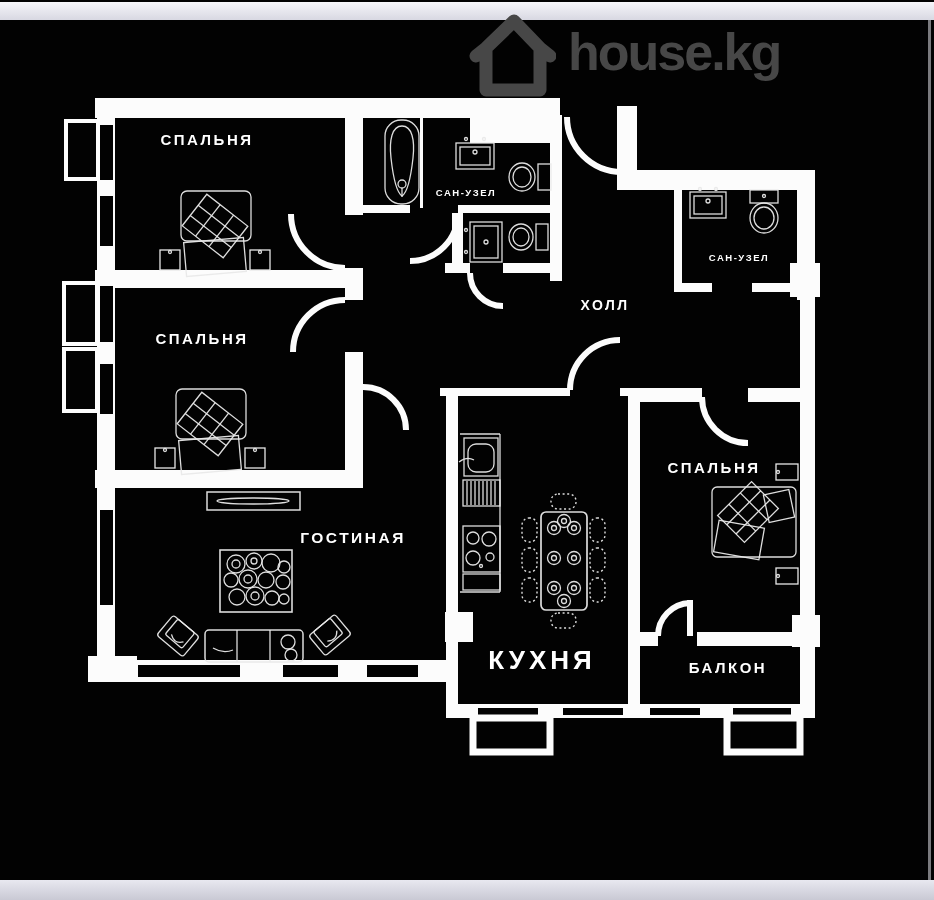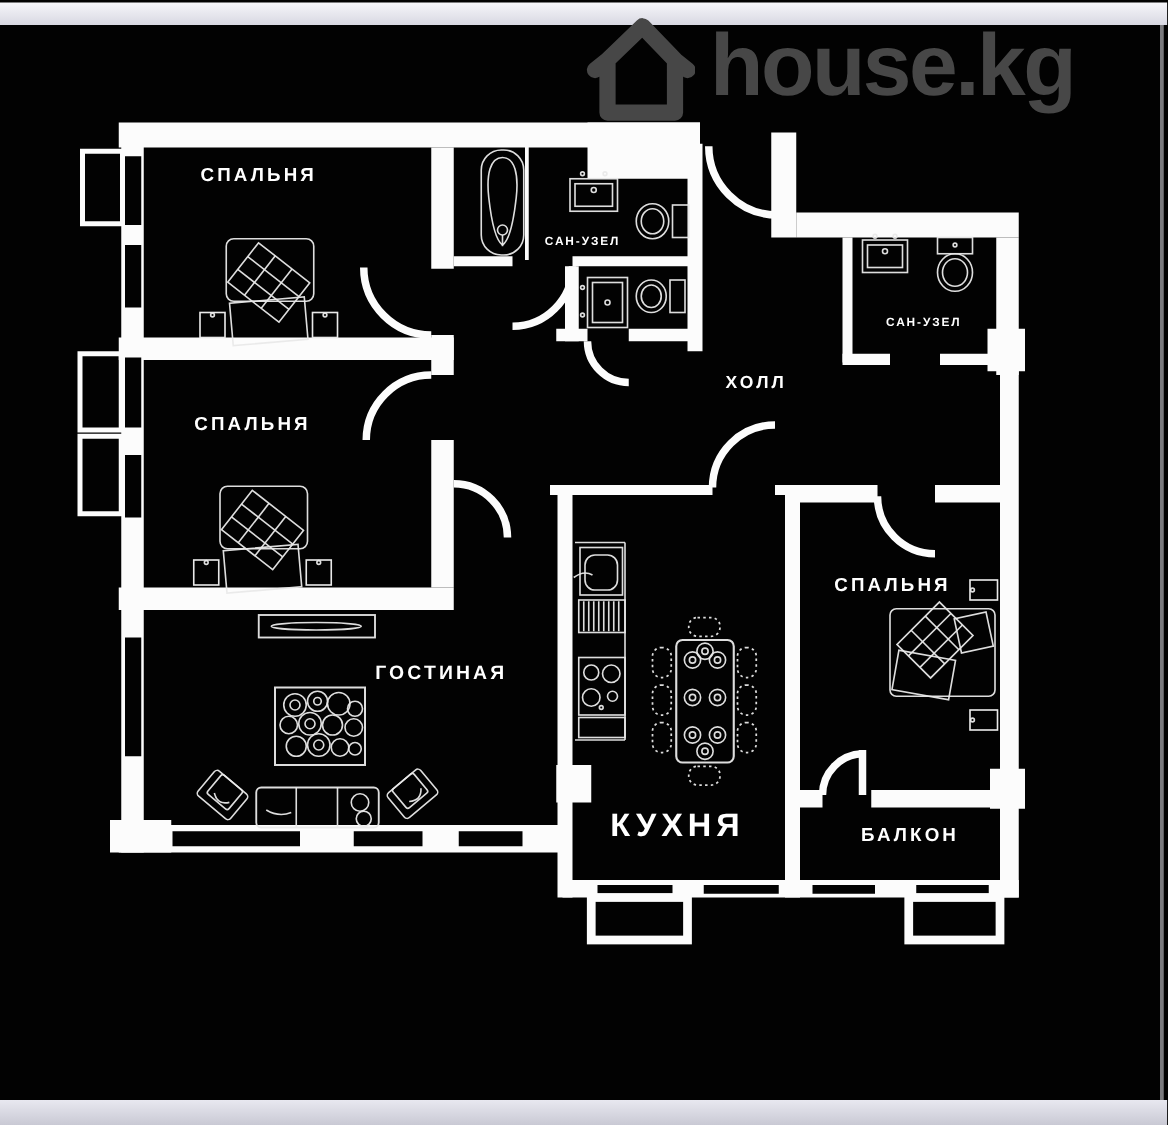--- a/index.html
+++ b/index.html
@@ -7,21 +7,21 @@
     position:relative;width:934px;height:900px;background:#020202;
     overflow:hidden;font-family:"Liberation Sans",sans-serif;
   }
   .frame-bar{position:absolute;left:0;width:934px;height:18px;
     background:linear-gradient(#f6f6fa,#d8d8e2);}
   .frame-bar.top{top:2px;}
   .frame-bar.bottom{top:880px;height:20px;background:linear-gradient(#e8e8f0,#c9c9d4);}
   .edge-line{position:absolute;top:20px;left:928px;width:3px;height:860px;
     background:rgba(222,222,230,.55);}
   .watermark{position:absolute;left:468px;top:6px;display:flex;align-items:center;gap:12px;}
-  .watermark .wm-text{font-size:70px;font-weight:bold;color:#474747;letter-spacing:-2px;line-height:1;}
+  .watermark .wm-text{font-size:52px;font-weight:bold;color:#474747;letter-spacing:-2px;line-height:1;}
   svg text{font-family:"Liberation Sans","DejaVu Sans",sans-serif;font-weight:bold;fill:#ffffff;}
   .room-label{font-size:15px;letter-spacing:2.5px;}
   .room-label.small{font-size:9.5px;letter-spacing:1.5px;}
   .room-label.big{font-size:26px;letter-spacing:4px;}
   .wall{fill:#fcfcfc;}
   .slot{fill:#020202;}
   .arc{fill:none;stroke:#fcfcfc;stroke-width:6;}
   .wbox{fill:none;stroke:#fcfcfc;stroke-width:4;}
   .ext{fill:#020202;stroke:#fcfcfc;stroke-width:7;}
   .fur{fill:none;stroke:#e9e9e9;stroke-width:1.3;opacity:.95;}

